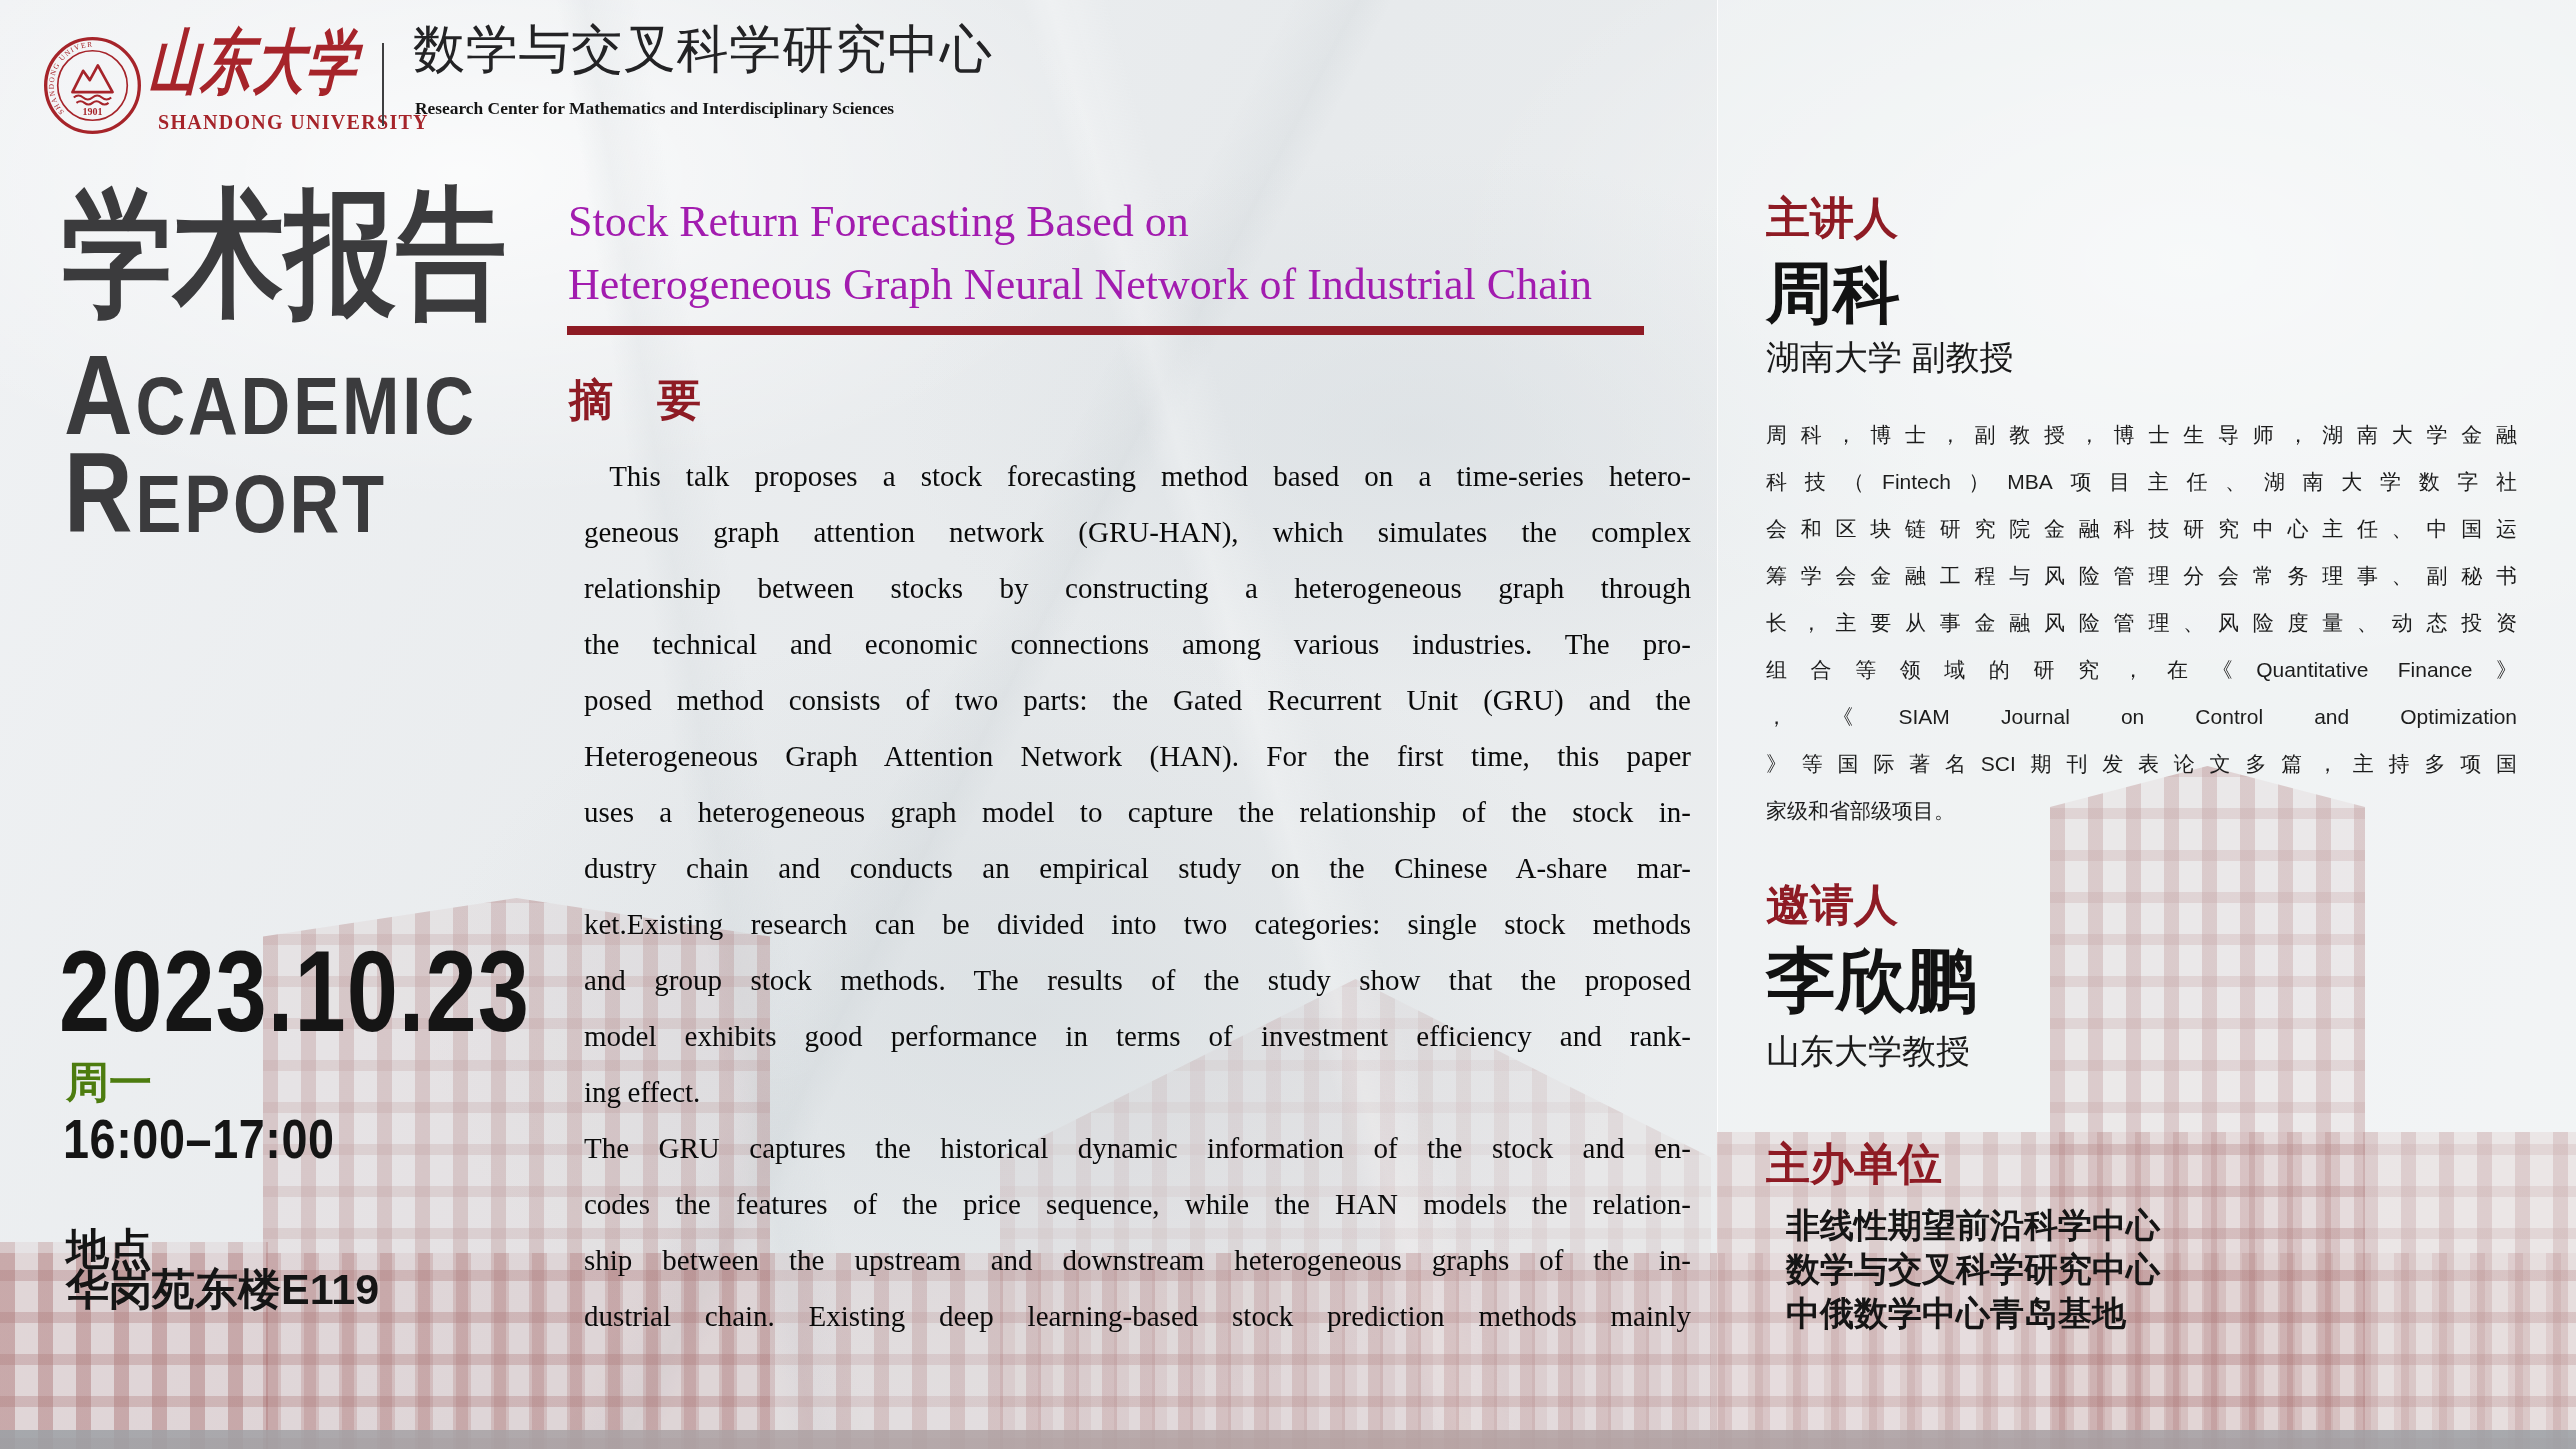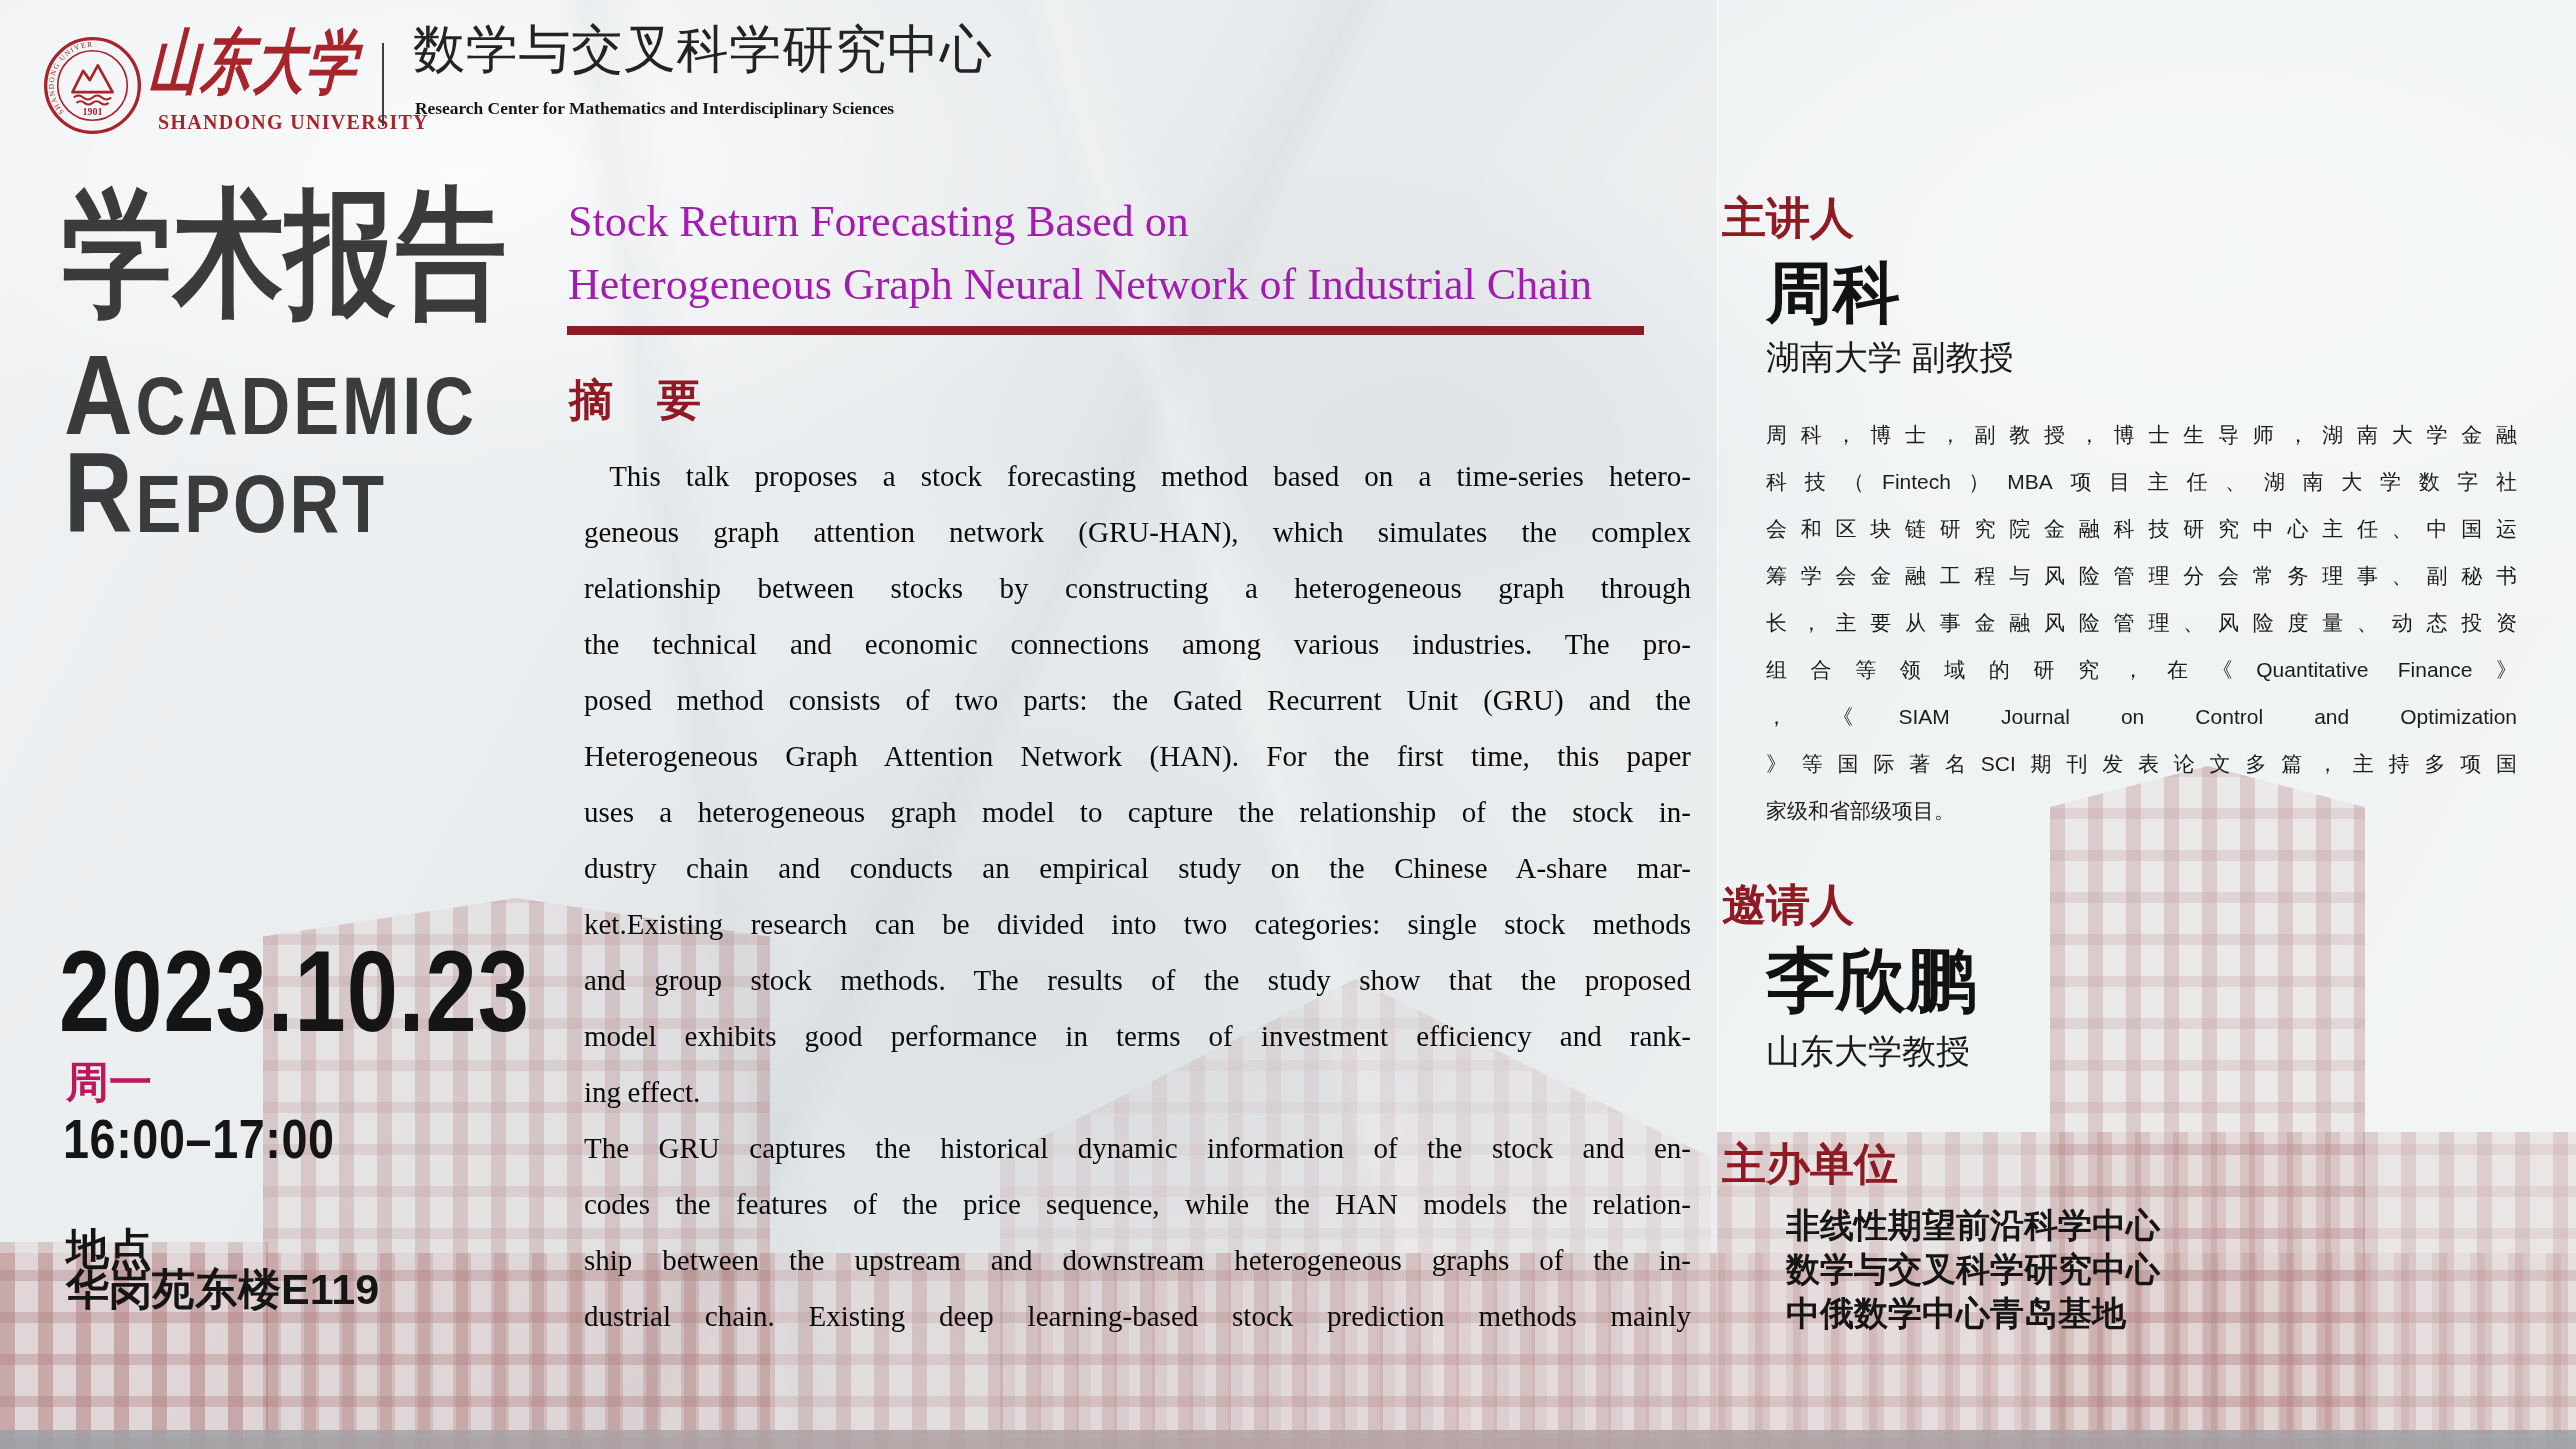--- a/index.html
+++ b/index.html
@@ -112,21 +112,21 @@
     font-size:82px;
   }
   .report-en::first-letter{font-size:113px;}
   .report-en1{left:64px;top:339px;}
   .report-en2{left:64px;top:437px;}
 
   .date-big{
     left:59px;top:934px;font-size:115px;font-weight:700;color:#151515;
     transform:scaleX(.8);transform-origin:0 0;white-space:nowrap;line-height:1;letter-spacing:1.3px;
   }
-  .weekday{left:66px;top:1061px;font-size:43px;font-weight:700;color:#be185d;line-height:1;}
+  .weekday{left:66px;top:1061px;font-size:43px;font-weight:700;color:#4d7c0f;line-height:1;}
   .time{
     left:63px;top:1112px;font-size:55px;font-weight:700;color:#151515;line-height:1;
     transform:scaleX(.85);transform-origin:0 0;letter-spacing:0.7px;white-space:nowrap;
   }
   .loc-label{left:66px;top:1216px;font-size:43px;font-weight:700;color:#151515;line-height:1;margin-top:12px;}
   .loc-value{left:66px;top:1268px;font-size:43px;font-weight:700;color:#151515;line-height:1;white-space:nowrap;}
 
   
   .talk-title{
     left:568px;width:1140px;font-family:"Liberation Serif", serif;
@@ -141,21 +141,21 @@
   .abstract{left:568px;top:448px;width:1107px;margin-left:16px;}
   .abs-line{
     font-family:"Liberation Serif", serif;font-size:29px;color:#0A0A0A;
     line-height:56px;height:56px;text-align:justify;text-align-last:justify;
     word-spacing:-0.7px;overflow:hidden;
   }
   .abs-line.no-just{text-align-last:left;}
 
   
   .r-label{
-    left:1722px;font-size:44px;font-weight:700;color:var(--accent);line-height:1;white-space:nowrap;text-align:center;
+    left:1766px;font-size:44px;font-weight:700;color:var(--accent);line-height:1;white-space:nowrap;text-align:center;
   }
   .speaker-label{top:196px;}
   .speaker-name{left:1766px;top:256px;font-size:67px;font-weight:700;color:#121212;line-height:1.1;white-space:nowrap;}
   .speaker-affil{left:1766px;top:339px;font-size:34px;font-weight:500;color:#1A1A1A;line-height:1.1;white-space:nowrap;}
   .bio{left:1766px;top:411px;width:751px;}
   .bio-line{
     font-size:21px;color:#1C1C1C;line-height:47px;height:47px;
     text-align:justify;text-align-last:justify;overflow:hidden;font-weight:500;
   }
   .bio-line.no-just{text-align-last:left;}

